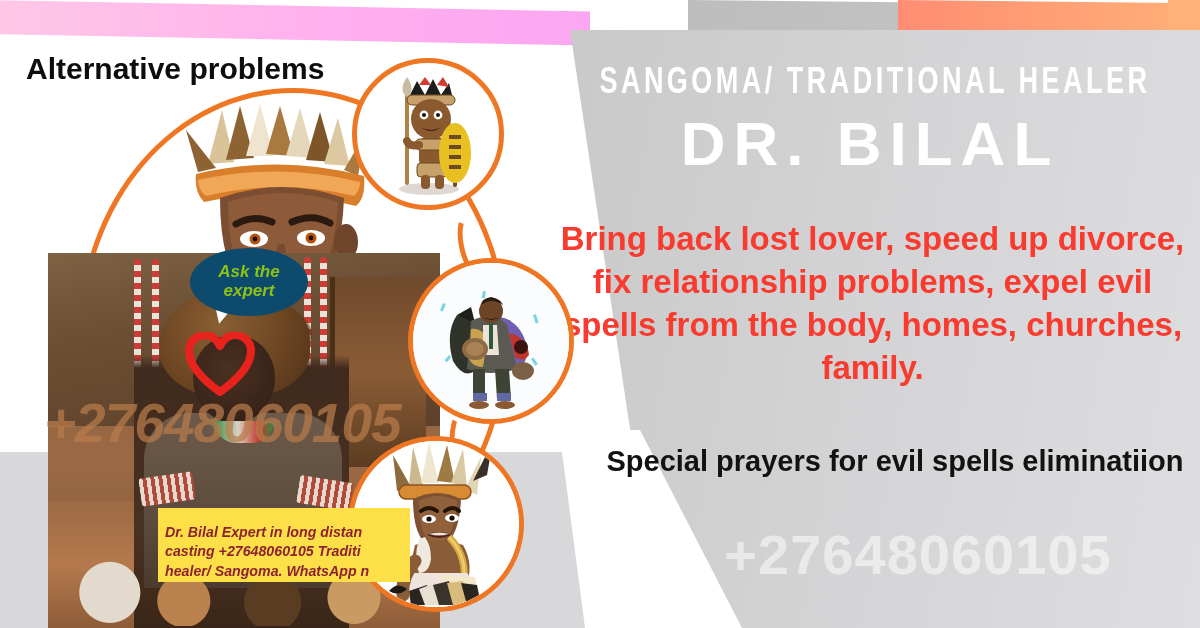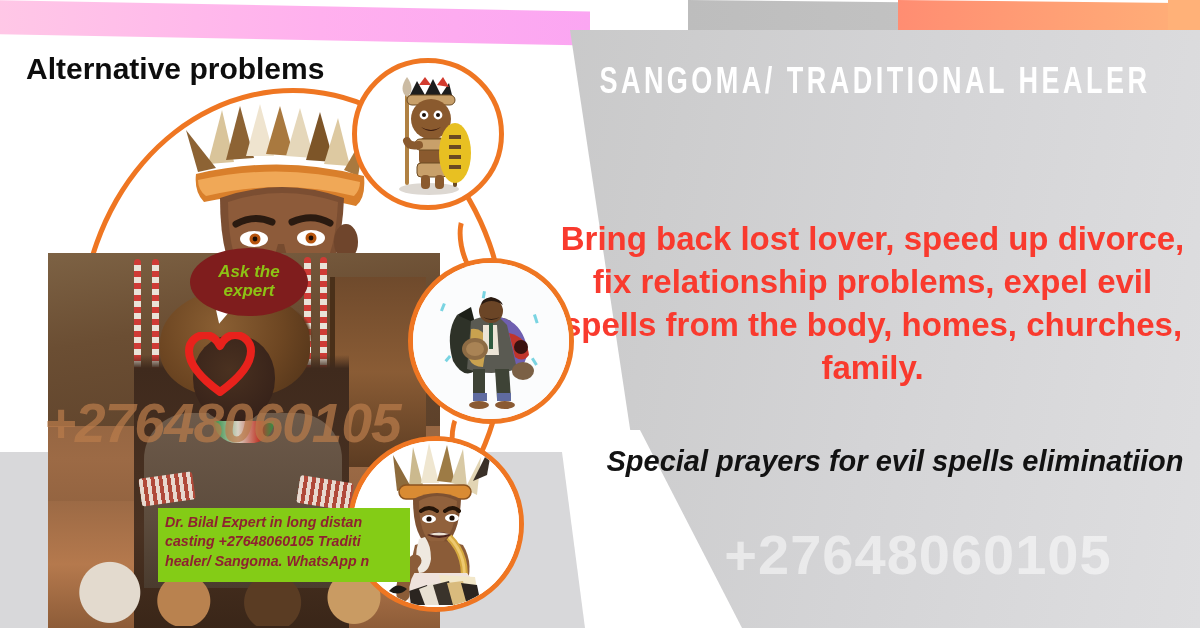--- a/index.html
+++ b/index.html
@@ -86,21 +86,20 @@
     position: absolute; left: 20px; top: 218px; width: 625px;
     text-align: center;
     font-weight: 700; font-size: 33px; line-height: 1.30;
     color: #f93a2e;
   }
   .special {
     position: absolute; left: 55px; top: 443px; width: 600px;
     text-align: center;
     font-weight: 700; font-size: 29px; line-height: 1.30;
     color: #121212;
-    font-style: italic;
   }
   .phone-watermark {
     position: absolute; left: 88px; top: 522px; width: 580px;
     text-align: center;
     font-weight: 700; font-size: 56px; letter-spacing: 1px;
     color: rgba(255,255,255,0.52);
     white-space: nowrap;
   }
 
   
@@ -213,21 +212,21 @@
 
   
   .heart-overlay {
     position: absolute; left: 185px; top: 332px;
     width: 70px; height: 64px; z-index: 22;
   }
   
   .bubble {
     position: absolute; left: 190px; top: 248px;
     width: 118px; height: 68px;
-    background: #7f1d1d;
+    background: #0c4a6e;
     border-radius: 50%;
     z-index: 24;
     display: flex; align-items: center; justify-content: center;
   }
   .bubble-text {
     font-style: italic; font-weight: 700; font-size: 17px;
     line-height: 1.1; color: #8dc215; text-align: center;
     width: 86px;
   }
   .bubble-tail {
@@ -245,23 +244,23 @@
     width: 400px;
     font-style: italic; font-weight: 700; font-size: 55px;
     letter-spacing: -1px;
     color: rgba(184,124,75,0.72);
     z-index: 23; white-space: nowrap;
   }
   
   .caption {
     position: absolute; left: 158px; top: 508px;
     width: 252px; height: 74px;
-    background: #84cc16;
+    background: #fde047;
     z-index: 23;
-    padding: 5px 7px 0 7px;
+    padding: 15px 7px 0 7px;
     overflow: hidden;
   }
   .caption-text {
     font-style: italic; font-weight: 700; font-size: 14.2px;
     line-height: 1.36; color: #8e2230;
     white-space: pre-line;
   }
 
   
   .circ {
@@ -521,18 +520,19 @@
 
         <path d="M62 120 Q48 136 50 154" stroke="#8b5c38" stroke-width="13" fill="none" stroke-linecap="round"></path>
 
         <path d="M36 150 Q44 140 54 148 Q46 156 36 150 Z" fill="#1d1a16"></path>
       </svg>
     </div>
   </div>
 
   <div class="right-col">
     <div class="kicker">SANGOMA/ TRADITIONAL HEALER</div>
+    <div class="brand">DR. BILAL</div>
     <div class="pitch">Bring back lost lover, speed up divorce, fix relationship problems, expel evil spells from the body, homes, churches, family.</div>
     <div class="special">Special prayers for  evil spells eliminatiion</div>
     <div class="phone-watermark">+27648060105</div>
   </div>
 
 </div>
 
 </body></html>

